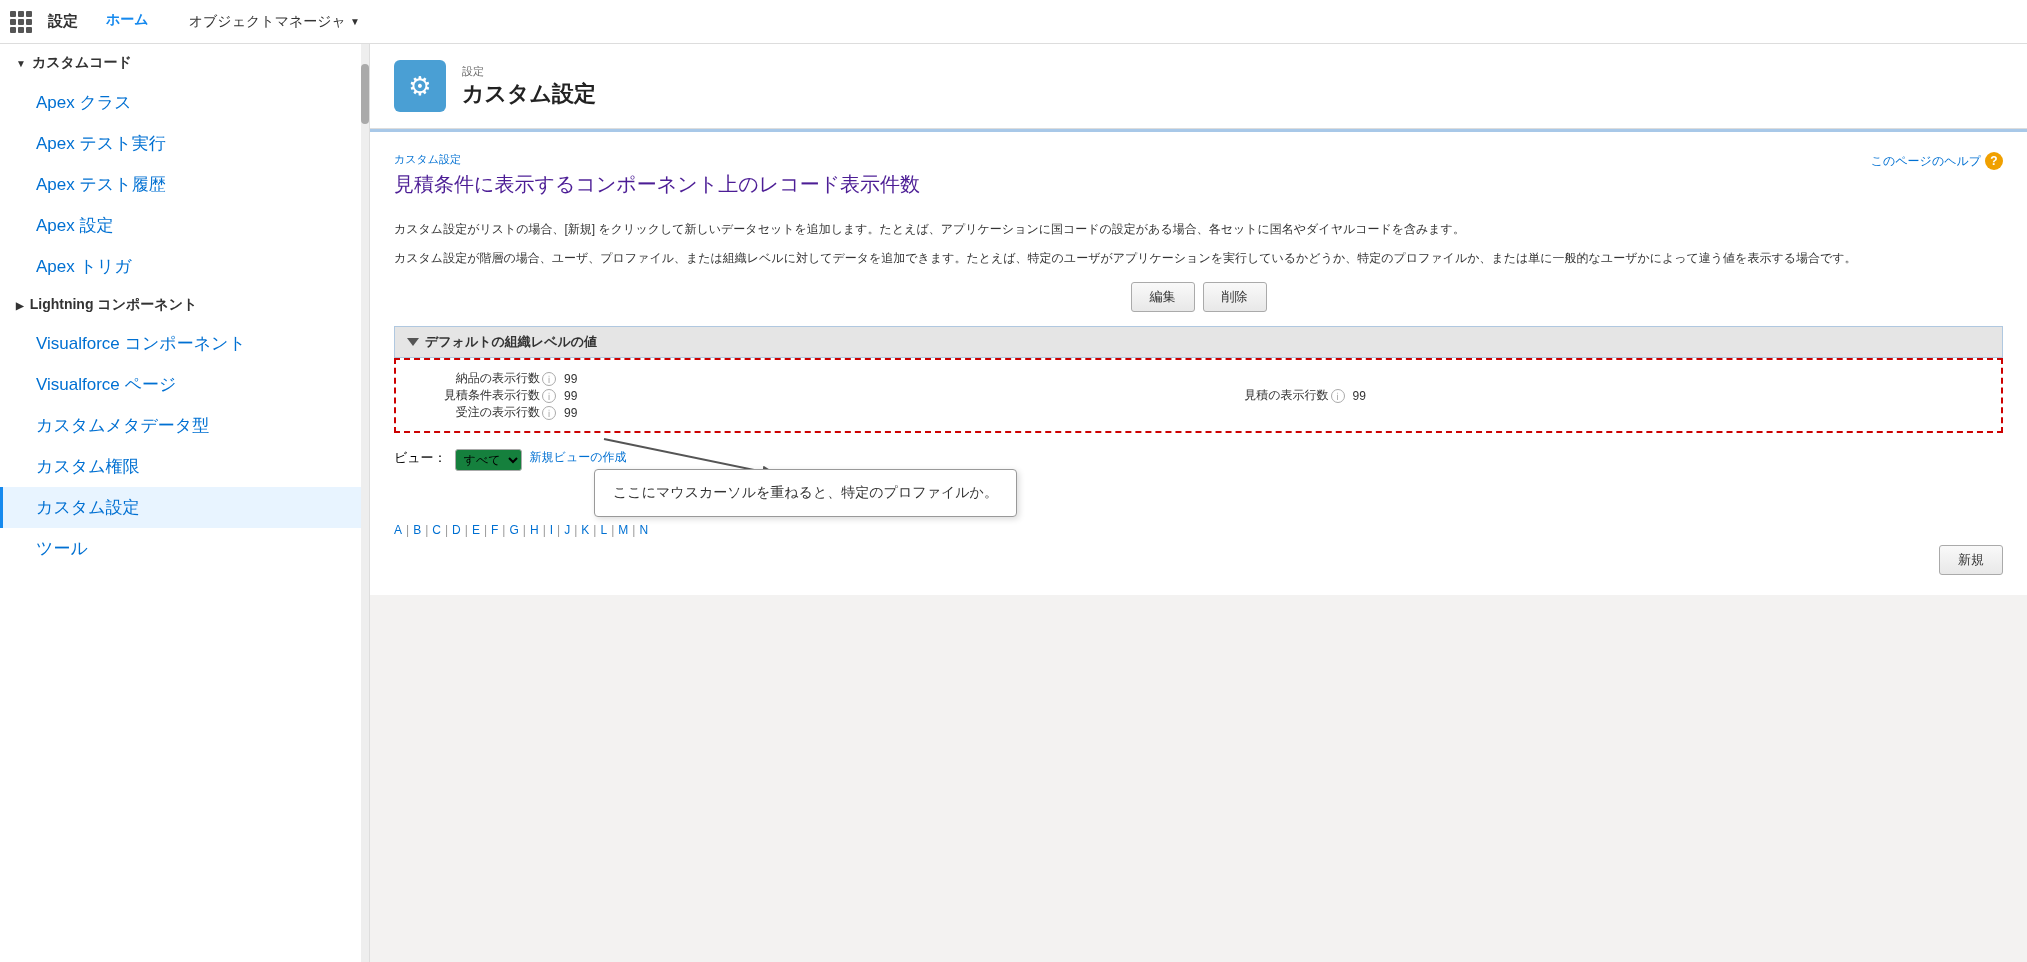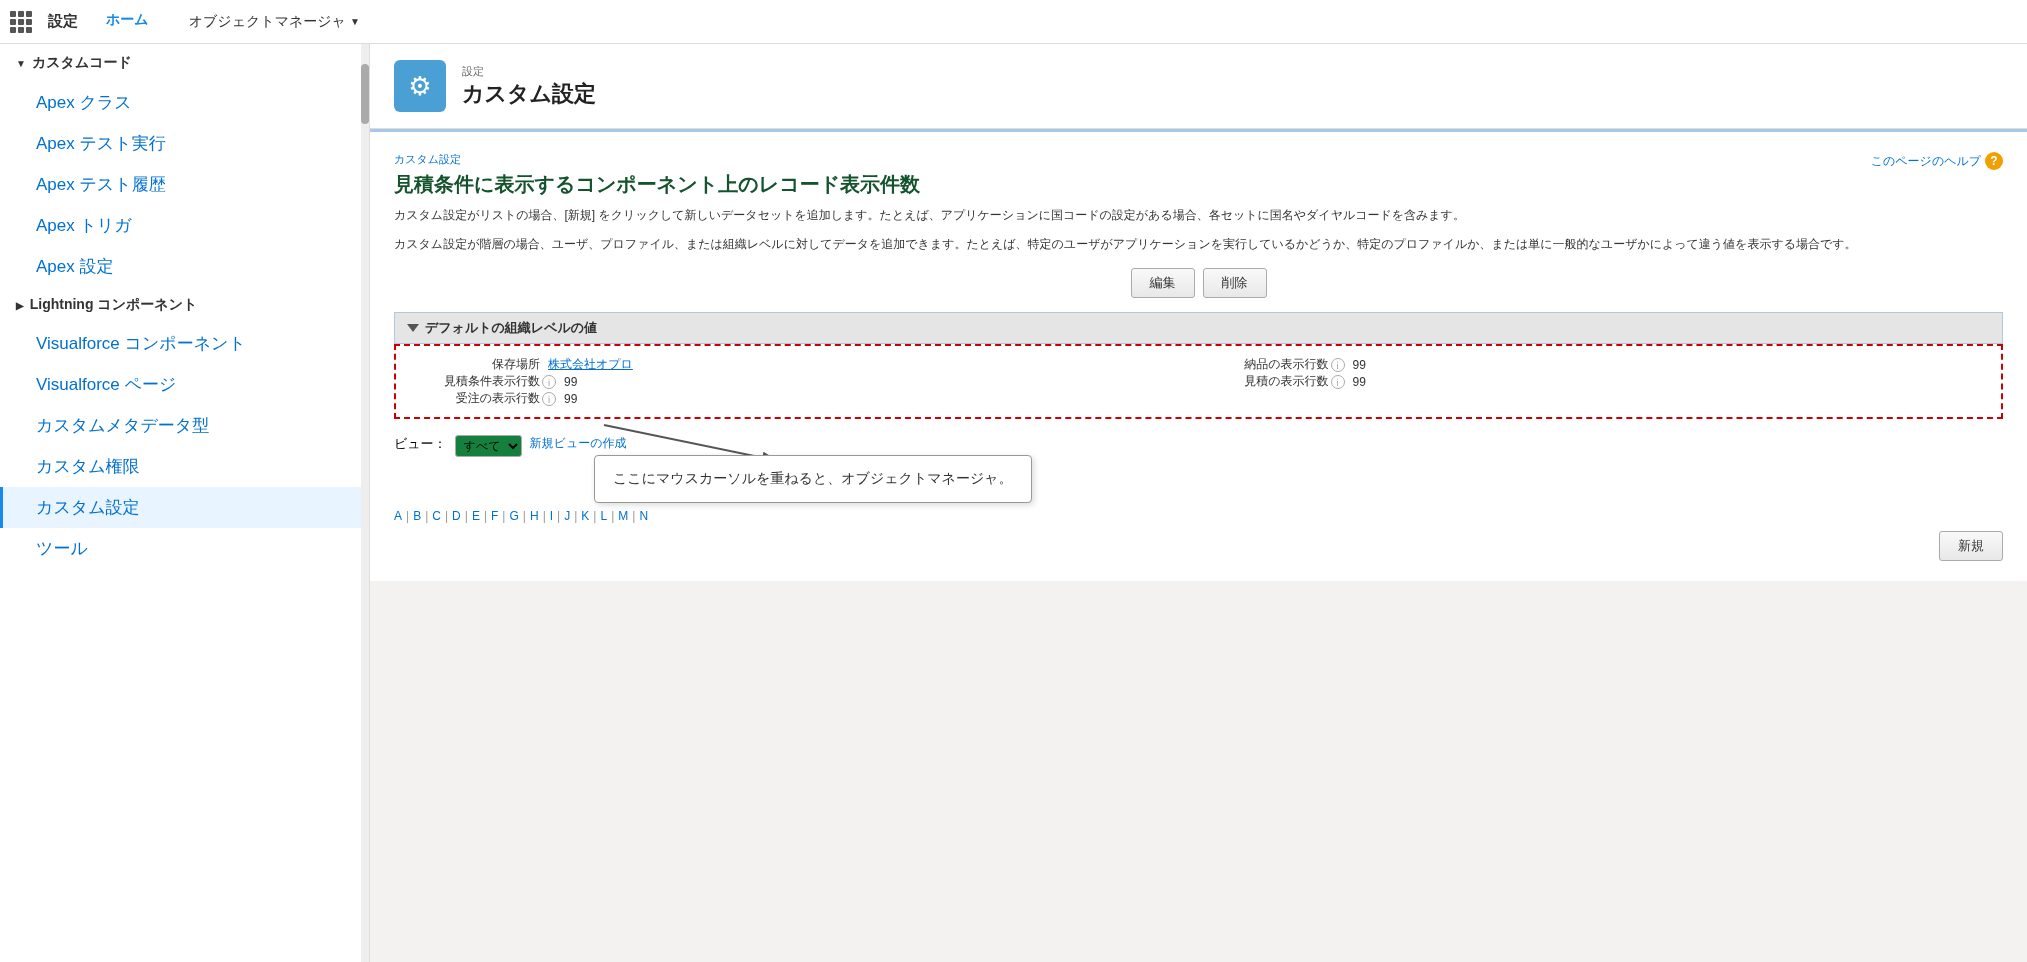--- a/index.html
+++ b/index.html
@@ -166,23 +166,23 @@
     }
 
     
     .breadcrumb {
       font-size: 11px;
       color: #0070d2;
       margin-bottom: 4px;
     }
     .page-title-large {
       font-size: 20px;
-      font-weight: bold;
-      color: #14532d;
-      margin-bottom: 8px;
+      font-weight: normal;
+      color: #4c1d95;
+      margin-bottom: 22px;
     }
     .help-link {
       float: right;
       font-size: 12px;
       color: #0070d2;
       display: flex;
       align-items: center;
       gap: 4px;
       cursor: pointer;
     }
@@ -394,24 +394,24 @@
         <div class="sidebar-item">
           <span>Apex クラス</span>
         </div>
         <div class="sidebar-item">
           <span>Apex テスト実行</span>
         </div>
         <div class="sidebar-item">
           <span>Apex テスト履歴</span>
         </div>
         <div class="sidebar-item">
+          <span>Apex 設定</span>
+        </div>
+        <div class="sidebar-item">
           <span>Apex トリガ</span>
-        </div>
-        <div class="sidebar-item">
-          <span>Apex 設定</span>
         </div>
 
         <div class="sidebar-subsection">
           <span style="font-size:10px;">▶</span>
           <span>Lightning コンポーネント</span>
         </div>
 
         <div class="sidebar-item">
           <span>Visualforce コンポーネント</span>
         </div>
@@ -470,24 +470,20 @@
       </div>
 
       <div class="section-header">
         <div class="triangle-icon"></div>
         <span>デフォルトの組織レベルの値</span>
       </div>
 
       <div class="data-section">
 
         <div class="two-col-data">
-          <div class="col-item">
-            <span class="data-label">保存場所</span>
-            <span class="data-value-link">株式会社オプロ</span>
-          </div>
           <div class="col-item">
             <span class="data-label">納品の表示行数</span>
             <span class="info-icon-small">ℹ</span>
             <span class="data-value">99</span>
           </div>
         </div>
 
         <div class="two-col-data">
           <div class="col-item">
             <span class="data-label">見積条件表示行数</span>
@@ -524,21 +520,21 @@
           <line x1="80" y1="20" x2="250" y2="55" stroke="#555" stroke-width="2" marker-end="url(#arrowhead)"></line>
           <defs>
             <marker id="arrowhead" markerWidth="8" markerHeight="8" refX="6" refY="3" orient="auto">
               <path d="M0,0 L0,6 L8,3 z" fill="#555"></path>
             </marker>
           </defs>
         </svg>
 
         <div style="position: relative; margin-left: 200px; margin-top: -10px;">
           <div class="callout-box">
-            <span>ここにマウスカーソルを重ねると、オブジェクトマネージャ。</span>
+            <span>ここにマウスカーソルを重ねると、特定のプロファイルか。</span>
           </div>
         </div>
 
         <div class="alpha-nav" id="alpha-nav">
             <span>A</span>
             <span class="separator">|</span>
             <span>B</span>
             <span class="separator">|</span>
             <span>C</span>
             <span class="separator">|</span>

